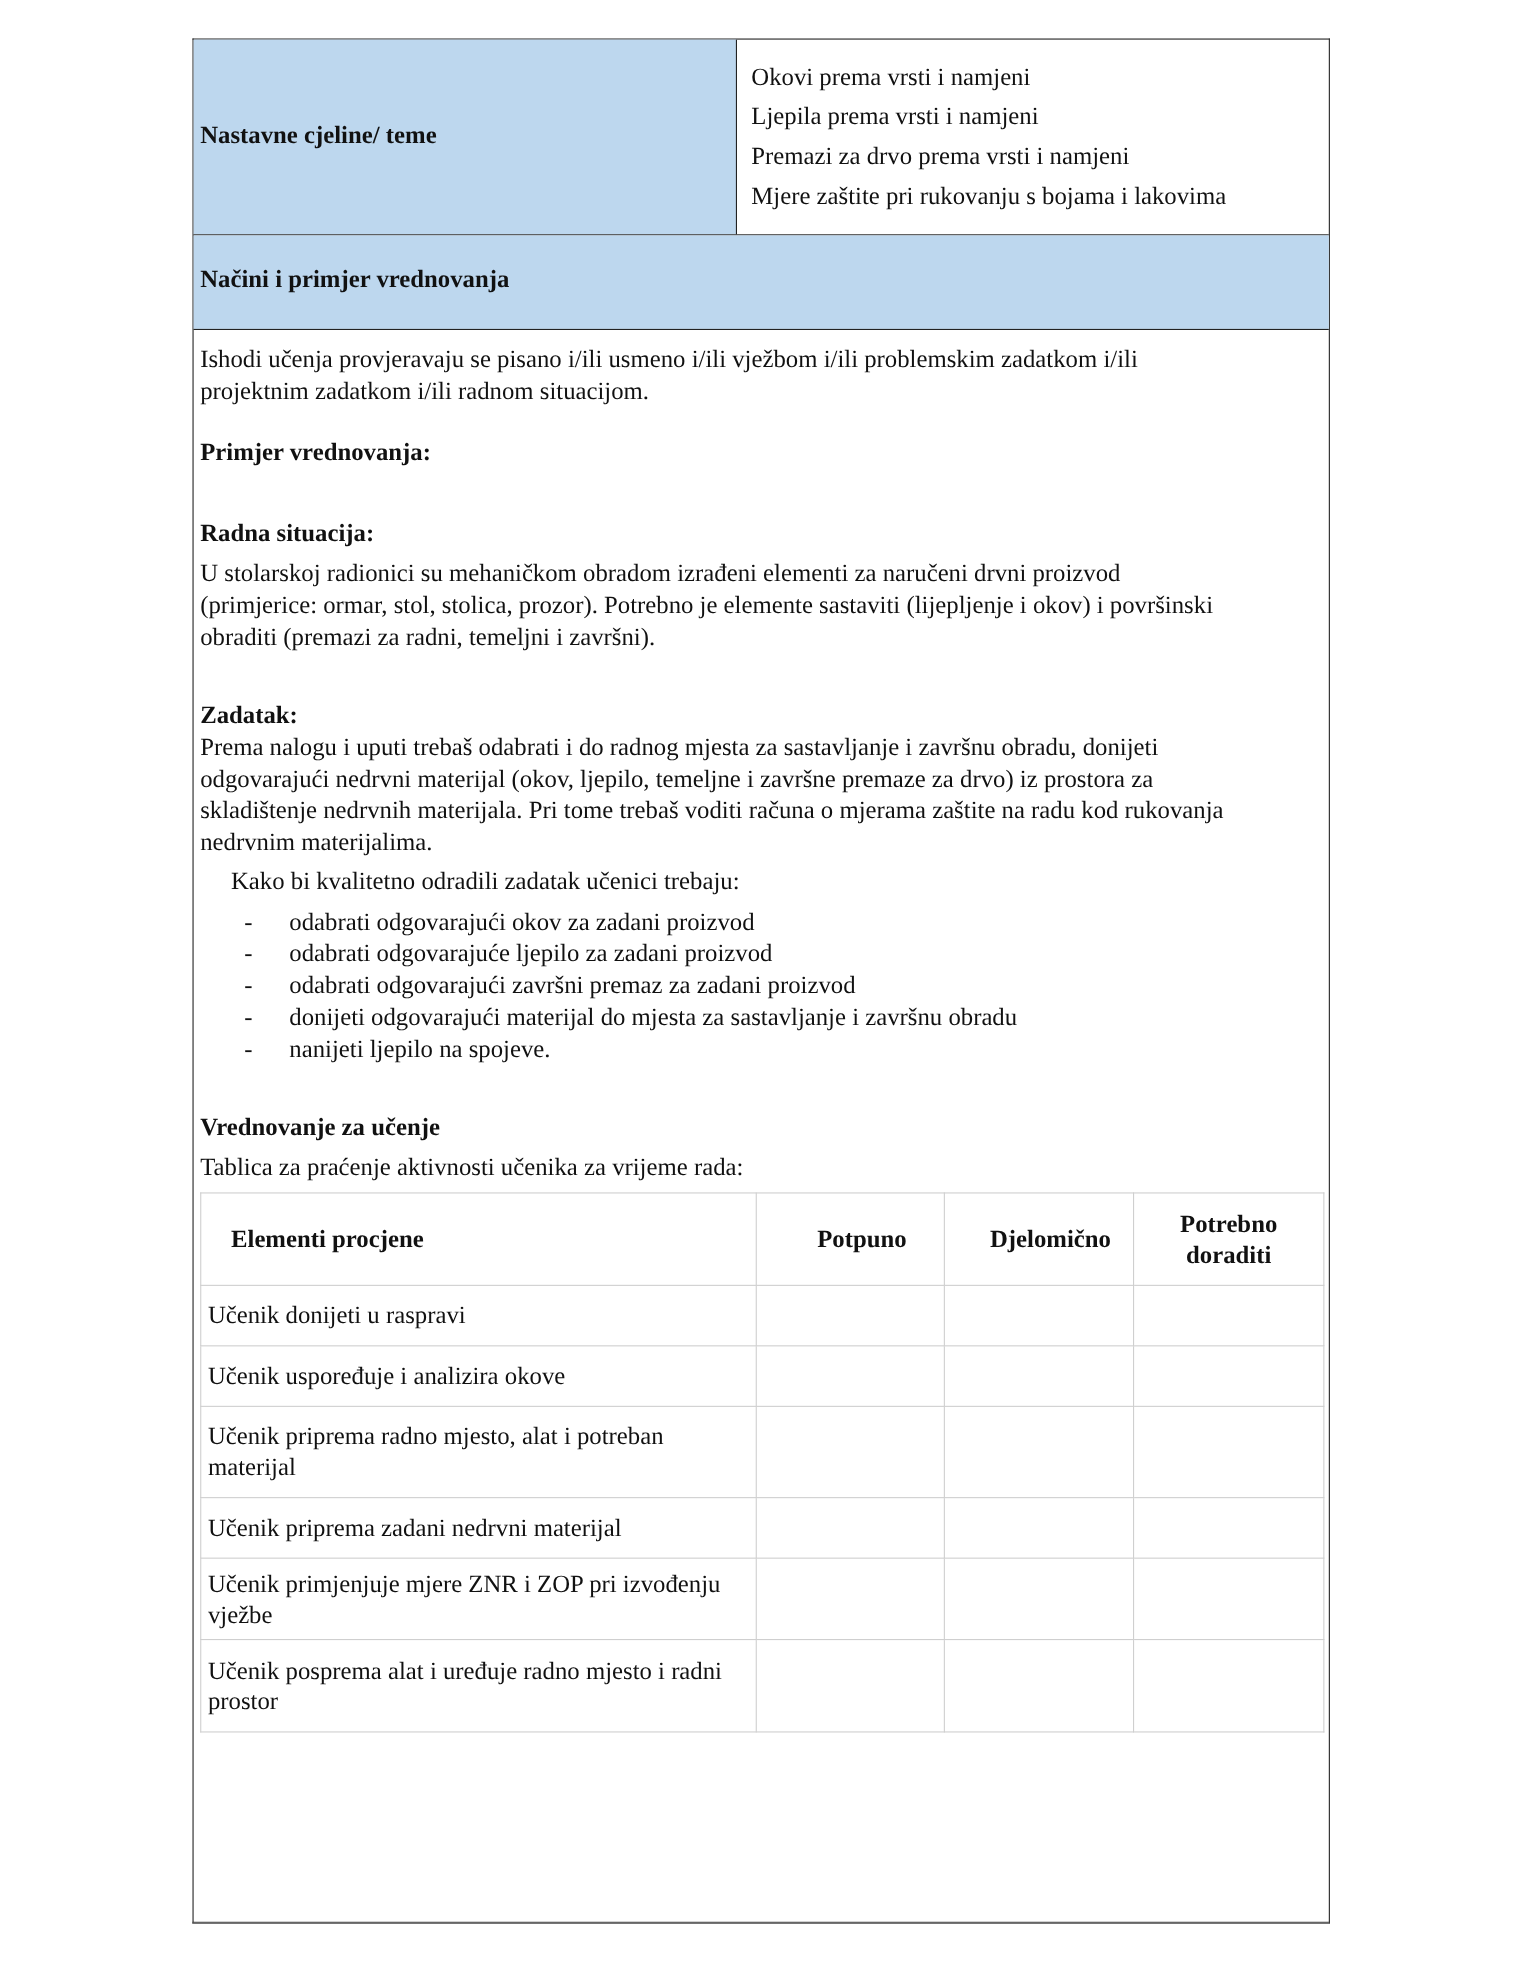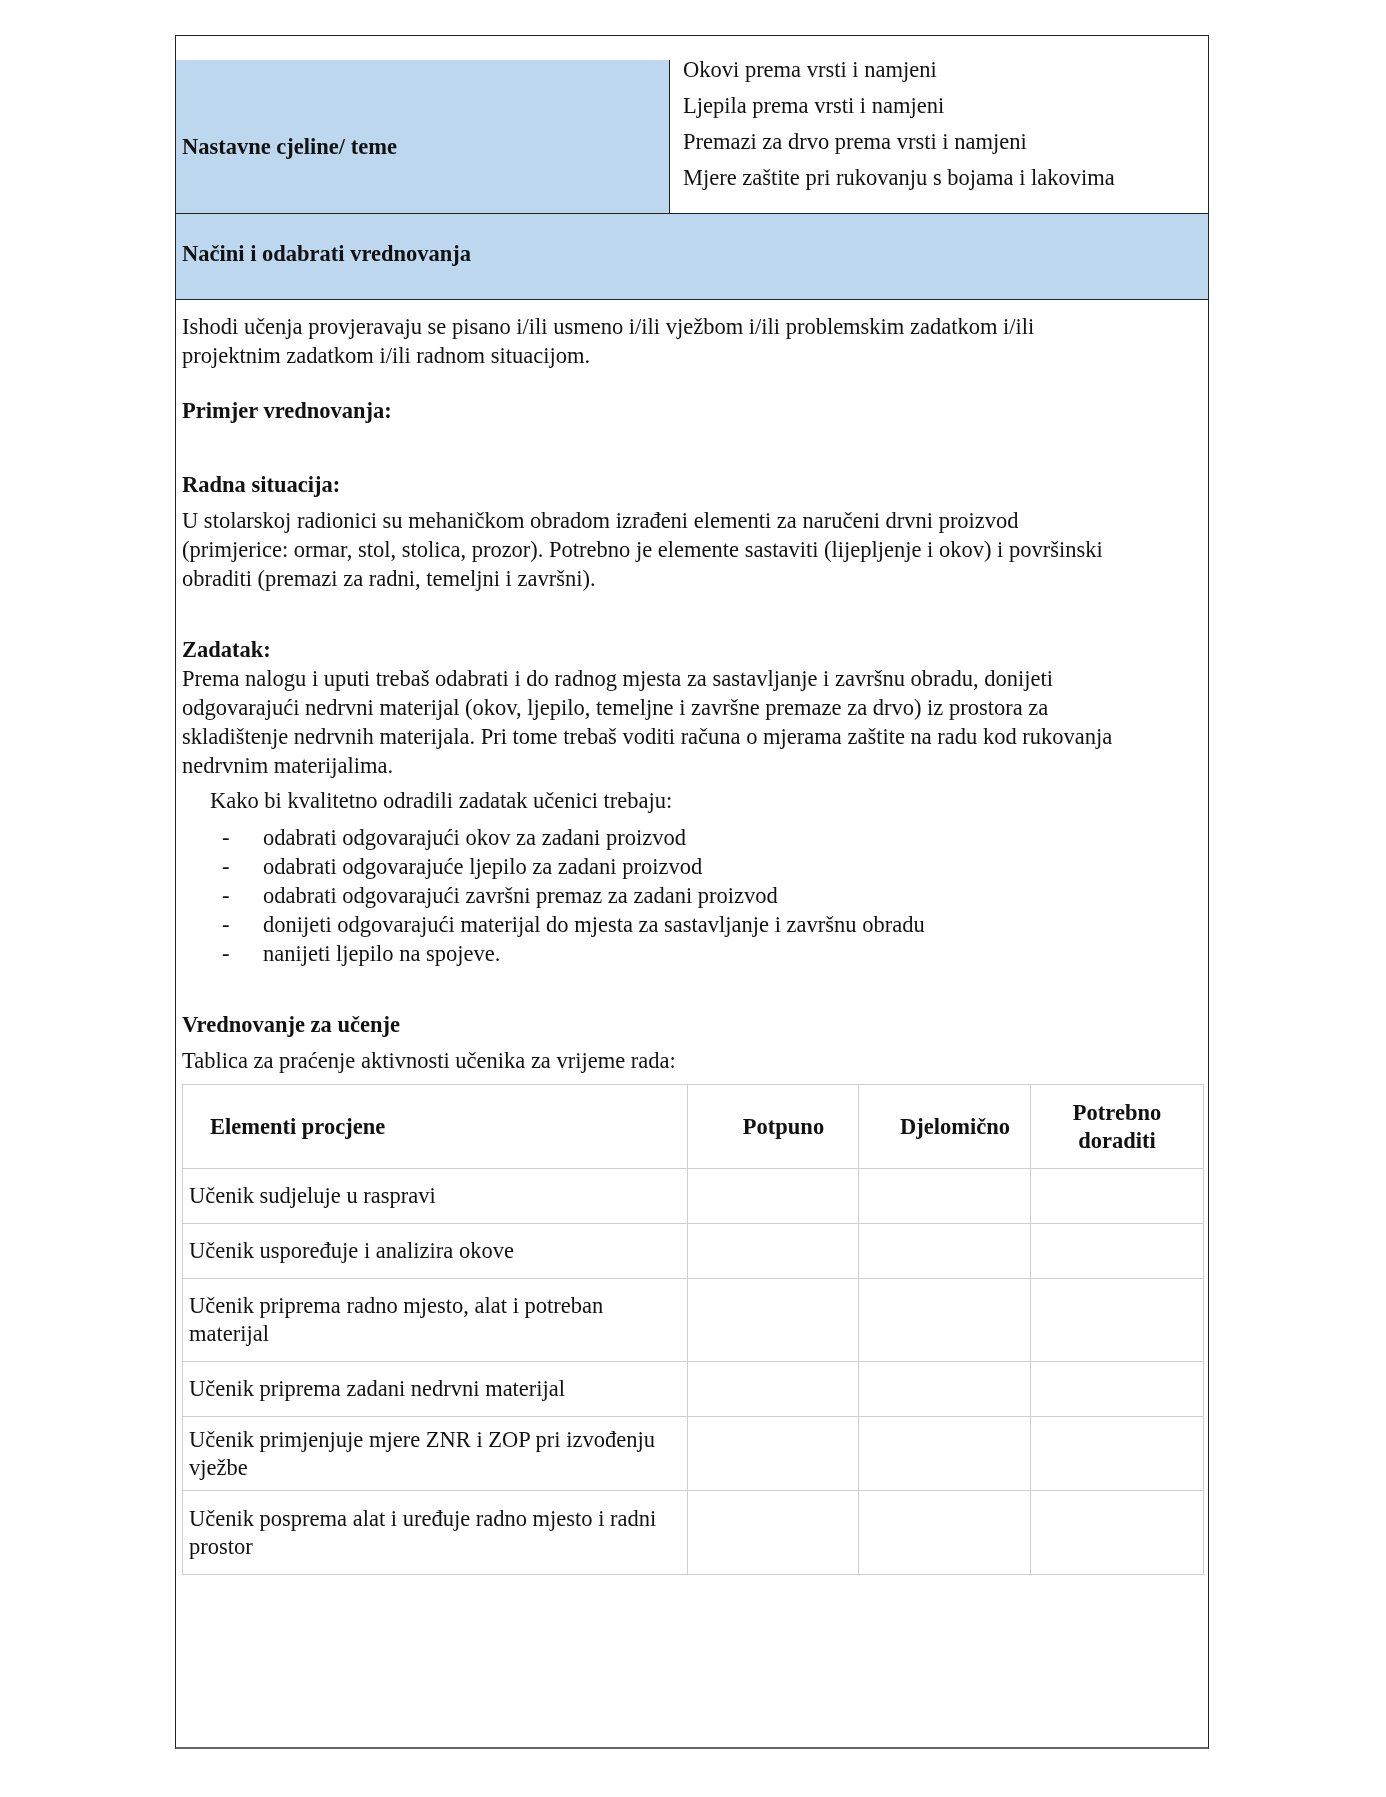--- a/index.html
+++ b/index.html
@@ -2,21 +2,21 @@
 <html><head>
 <meta charset="utf-8">
 <style>
   html, body { margin: 0; padding: 0; background: #ffffff; }
   body { width: 1386px; height: 1797px; position: relative; overflow: hidden;
          font-family: "Liberation Serif", "DejaVu Serif", serif; color: #111; }
   .abs { position: absolute; }
   .outer { left: 175px; top: 35px; width: 1034px; height: 1714px;
            border: 1.5px solid #222; border-bottom: 2px solid #666; box-sizing: border-box; }
   .blue { background: #BDD7EE; }
-  .cell-topics-label { left: 176px; top: 36px; width: 493px; height: 177px; border-right: 1.5px solid #222; margin-top: 24px; }
+  .cell-topics-label { left: 176px; top: 36px; width: 493px; height: 177px; border-right: 1.5px solid #222; }
   .cell-topics-list { left: 670px; top: 36px; width: 538px; height: 177px; }
   .hline { height: 0; border-top: 1.5px solid #222; }
   .band2 { left: 176px; top: 214px; width: 1032px; height: 85px; }
   .bold { font-weight: bold; }
   .t22 { font-size: 22.5px; }
   .topic-line { position: absolute; left: 683px; font-size: 22.5px; white-space: nowrap; }
   .line { position: absolute; left: 182px; font-size: 22.5px; white-space: nowrap; }
   .bullet-dash { position: absolute; left: 222px; font-size: 22.5px; }
   .bullet-text { position: absolute; left: 263px; font-size: 22.5px; white-space: nowrap; }
   table.eval { position: absolute; left: 182px; top: 1084px; width: 1021px;
@@ -36,21 +36,21 @@
 </div>
 <div class="abs cell-topics-list"></div>
 <span class="topic-line" style="top:57px;">Okovi prema vrsti i namjeni</span>
 <span class="topic-line" style="top:93px;">Ljepila prema vrsti i namjeni</span>
 <span class="topic-line" style="top:129px;">Premazi za drvo prema vrsti i namjeni</span>
 <span class="topic-line" style="top:165px;">Mjere zaštite pri rukovanju s bojama i lakovima</span>
 
 <div class="abs hline" style="left:176px; top:213px; width:1032px;"></div>
 
 <div class="abs blue band2">
-  <span class="abs bold t22" style="left:6px; top:27px; white-space:nowrap;">Načini i odabrati vrednovanja</span>
+  <span class="abs bold t22" style="left:6px; top:27px; white-space:nowrap;">Načini i primjer vrednovanja</span>
 </div>
 <div class="abs hline" style="left:176px; top:299px; width:1032px;"></div>
 
 <span class="line" style="top:314px;">Ishodi učenja provjeravaju se pisano i/ili usmeno i/ili vježbom i/ili problemskim zadatkom i/ili</span>
 <span class="line" style="top:343px;">projektnim zadatkom i/ili radnom situacijom.</span>
 
 <span class="line bold" style="top:398px;">Primjer vrednovanja:</span>
 
 <span class="line bold" style="top:472px;">Radna situacija:</span>
 <span class="line" style="top:508px;">U stolarskoj radionici su mehaničkom obradom izrađeni elementi za naručeni drvni proizvod</span>
@@ -88,21 +88,21 @@
     <col style="width:173px">
   </colgroup>
   <tbody>
       <tr style="height:84px;">
     <th>Elementi procjene</th>
     <th class="c">Potpuno</th>
     <th class="c">Djelomično</th>
     <th class="c" style="padding:0 16px;">Potrebno doraditi</th>
   </tr>
   <tr style="height:55px;">
-    <td>Učenik sudjeluje u raspravi</td>
+    <td>Učenik donijeti u raspravi</td>
     <td></td>
     <td></td>
     <td></td>
   </tr>
   <tr style="height:55px;">
     <td>Učenik uspoređuje i analizira okove</td>
     <td></td>
     <td></td>
     <td></td>
   </tr>

